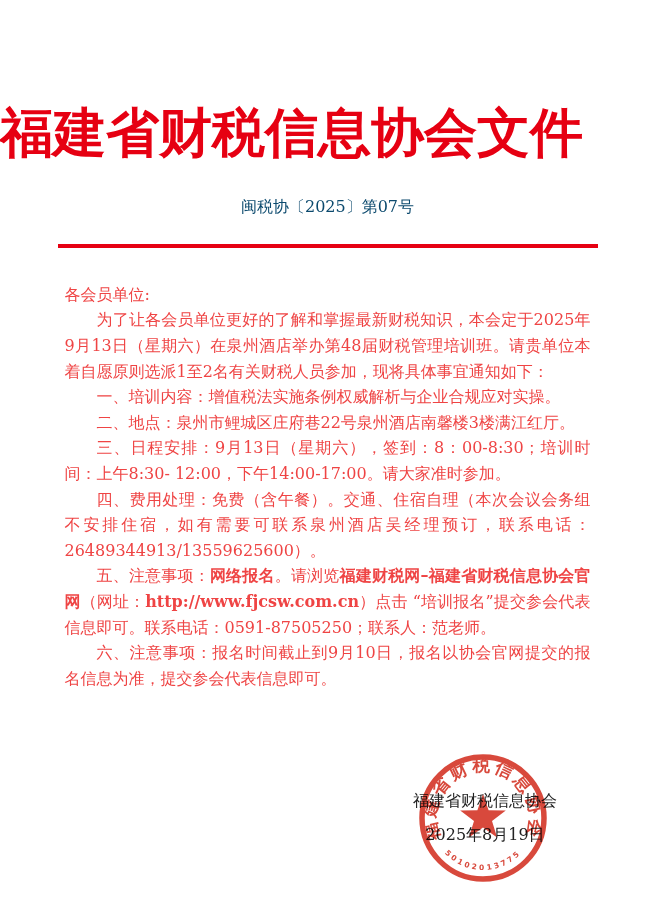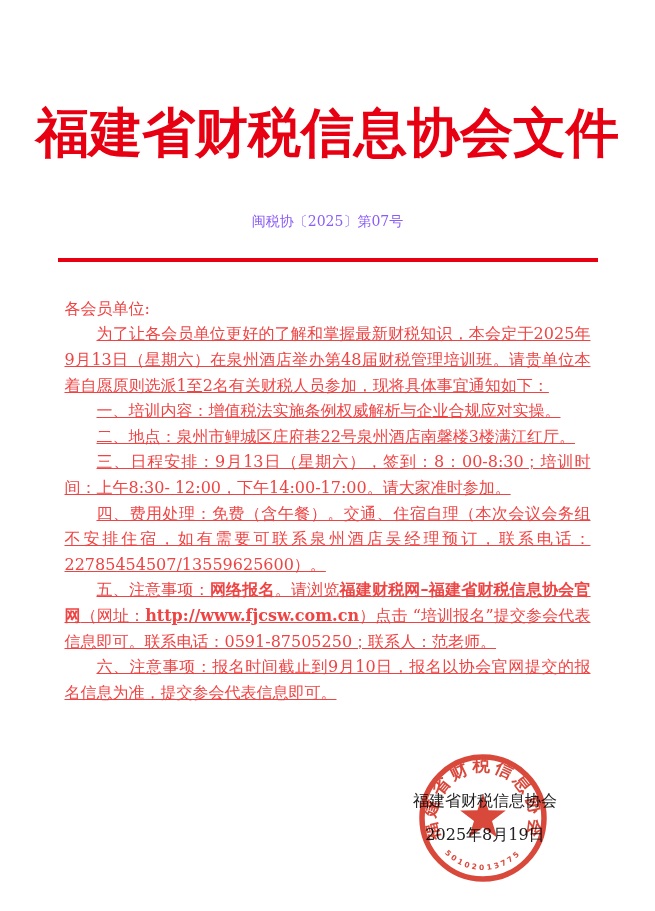--- a/index.html
+++ b/index.html
@@ -9,34 +9,34 @@
     width: 655px;
     height: 911px;
     margin: 0 auto;
     background: #ffffff;
     overflow: hidden;
     font-family: "DejaVu Serif", "Liberation Serif", serif;
     color: #1f1f1f;
     padding-top: 98px;
   }
   .masthead {
-    text-align: center;
+    text-align: left;
     font-size: 53px;
     font-weight: 900;
     line-height: 1.3;
     letter-spacing: 0px;
     color: #e60012;
     white-space: nowrap;
   }
   .doc-number {
-    margin-top: 43px;
+    margin-top: 29px;
     text-align: center;
-    font-size: 14px;
+    font-size: 16px;
     line-height: 22px;
-    color: #8b5cf6;
+    color: #0c4a6e;
   }
   .red-rule {
     width: 540px;
     height: 4px;
     margin: 26px auto 0 auto;
     background: #e60012;
   }
   .doc-title {
     margin: 17px auto 0 auto;
     width: 560px;
@@ -48,21 +48,21 @@
   }
   .body-block {
     width: 526px;
     margin: 34px auto 0 auto;
     font-size: 16px;
     line-height: 25.6px;
     text-align: justify;
     color: #ef4444;
   }
   .body-block p { margin: 0; }
-  .indent { text-indent: 2em; text-decoration: underline; }
+  .indent { text-indent: 2em; }
   .b { font-weight: bold; }
   .signature {
     position: absolute;
     left: 370px;
     top: 791px;
     width: 230px;
     text-align: center;
     font-size: 16px;
     color: #222;
     z-index: 1;
@@ -104,21 +104,21 @@
 
   <div class="red-rule"></div>
 
 
   <div class="body-block">
     <p>各会员单位:</p>
     <p class="indent">为了让各会员单位更好的了解和掌握最新财税知识，本会定于2025年9月13日（星期六）在泉州酒店举办第48届财税管理培训班。请贵单位本着自愿原则选派1至2名有关财税人员参加，现将具体事宜通知如下：</p>
     <p class="indent">一、培训内容：增值税法实施条例权威解析与企业合规应对实操。</p>
     <p class="indent">二、地点：泉州市鲤城区庄府巷22号泉州酒店南馨楼3楼满江红厅。</p>
     <p class="indent">三、日程安排：9月13日（星期六），签到：8：00-8:30；培训时间：上午8:30- 12:00，下午14:00-17:00。请大家准时参加。</p>
-    <p class="indent">四、费用处理：免费（含午餐）。交通、住宿自理（本次会议会务组不安排住宿，如有需要可联系泉州酒店吴经理预订，联系电话：22785454507/13559625600）。</p>
+    <p class="indent">四、费用处理：免费（含午餐）。交通、住宿自理（本次会议会务组不安排住宿，如有需要可联系泉州酒店吴经理预订，联系电话：26489344913/13559625600）。</p>
     <p class="indent"><span>五、注意事项：</span><span class="b">网络报名</span><span>。请浏览</span><span class="b">福建财税网–福建省财税信息协会官网</span><span>（网址：</span><span class="b">http://www.fjcsw.com.cn</span><span>）点击 “培训报名”提交参会代表信息即可。联系电话：0591-87505250；联系人：范老师。</span></p>
     <p class="indent">六、注意事项：报名时间截止到9月10日，报名以协会官网提交的报名信息为准，提交参会代表信息即可。</p>
   </div>
 
   <div class="signature">
     <div class="sig-org">福建省财税信息协会</div>
     <div class="sig-date">2025年8月19日</div>
   </div>
 
   <svg class="seal" viewBox="-77 -77 154 154" xmlns="http://www.w3.org/2000/svg">

